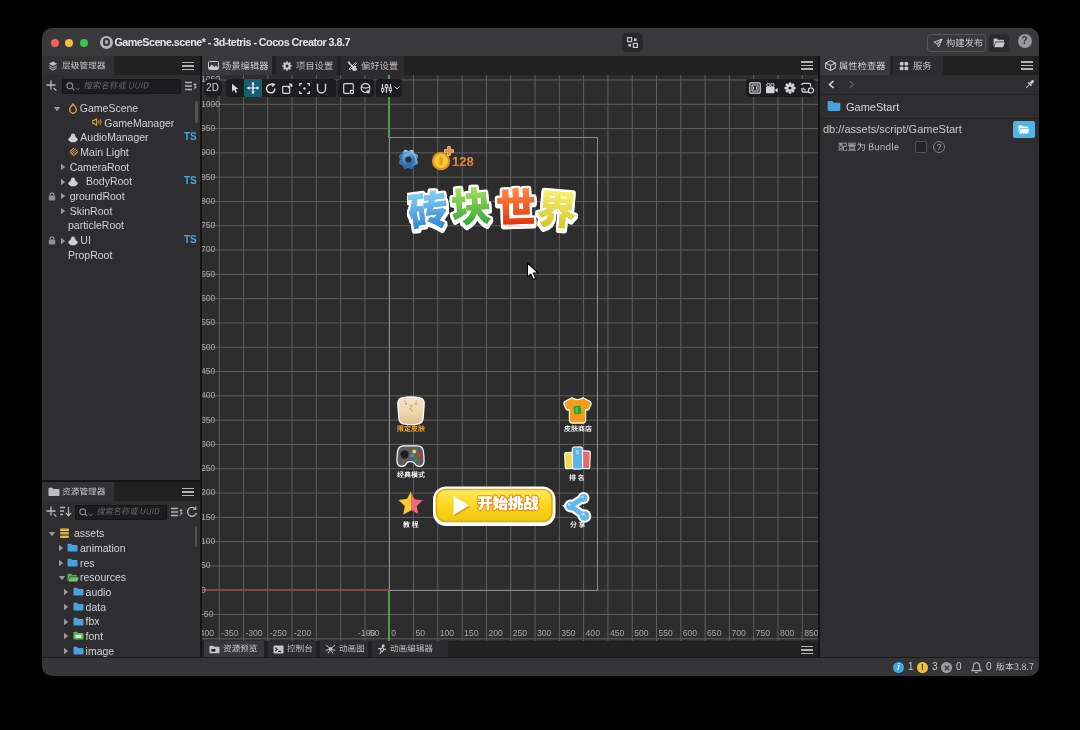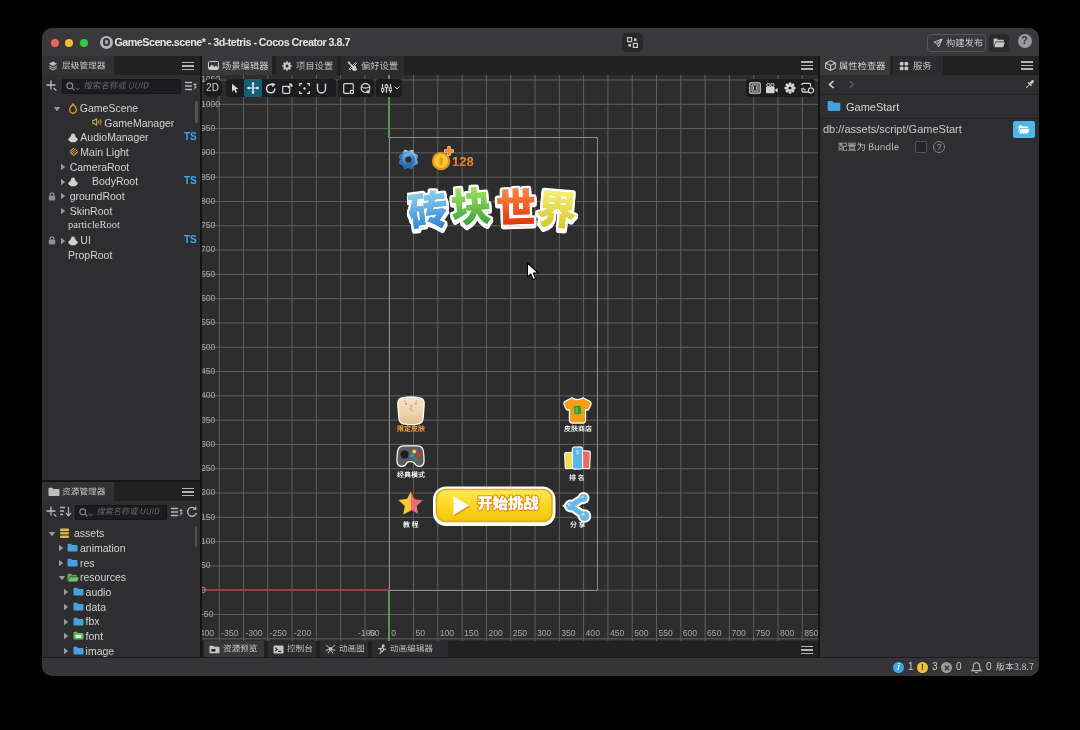--- a/index.html
+++ b/index.html
@@ -149,41 +149,41 @@
           <path d="M1 0.8 L5.2 4 L1 7.2 Z" fill="#9a9a9c"></path>
         </svg>
         <svg style="left:26.0px;top:2.5px;" width="10" height="10" viewBox="0 0 10 10">
           <g fill="#cfcfd0">
             <rect x="2" y="3.2" width="6" height="6" rx="1"></rect>
             <circle cx="5" cy="2.7" r="2.1"></circle>
             <circle cx="2.1" cy="6.4" r="1.8"></circle>
             <circle cx="7.9" cy="6.4" r="1.8"></circle>
           </g>
         </svg>
-        <span style="left:50px;">BodyRoot</span>
+        <span style="left:44px;">BodyRoot</span>
         <span class="ts">TS</span>
       </div>
     <div class="trow" style="left:0; top:132.9px; width:190px;">
         <svg style="left:6px;top:3px;" width="8" height="9" viewBox="0 0 8 9">
           <rect x="0.8" y="3.6" width="6.4" height="5" rx="1" fill="#909092"></rect>
           <path d="M2.2 3.6 L2.2 2.6 a1.8 1.8 0 0 1 3.6 0 L5.8 3.6" fill="none" stroke="#909092" stroke-width="1.2"></path>
         </svg>
         <svg style="left:18.0px;top:3.5px;" width="6" height="8" viewBox="0 0 6 8">
           <path d="M1 0.8 L5.2 4 L1 7.2 Z" fill="#9a9a9c"></path>
         </svg>
         <span style="left:27.7px;">groundRoot</span>
       </div>
     <div class="trow" style="left:0; top:147.6px; width:158px;">
         <svg style="left:18.0px;top:3.5px;" width="6" height="8" viewBox="0 0 6 8">
           <path d="M1 0.8 L5.2 4 L1 7.2 Z" fill="#9a9a9c"></path>
         </svg>
         <span style="left:27.7px;">SkinRoot</span>
       </div>
     <div class="trow" style="left:0; top:162.3px; width:158px;">
-        <span style="left:26.0px;font-family:Liberation Serif, serif;">particleRoot</span>
+        <span style="left:26.0px;">particleRoot</span>
       </div>
     <div class="trow" style="left:0; top:177.0px; width:158px;">
         <svg style="left:6px;top:3px;" width="8" height="9" viewBox="0 0 8 9">
           <rect x="0.8" y="3.6" width="6.4" height="5" rx="1" fill="#909092"></rect>
           <path d="M2.2 3.6 L2.2 2.6 a1.8 1.8 0 0 1 3.6 0 L5.8 3.6" fill="none" stroke="#909092" stroke-width="1.2"></path>
         </svg>
         <svg style="left:18.0px;top:3.5px;" width="6" height="8" viewBox="0 0 6 8">
           <path d="M1 0.8 L5.2 4 L1 7.2 Z" fill="#9a9a9c"></path>
         </svg>
         <svg style="left:26.0px;top:2.5px;" width="10" height="10" viewBox="0 0 10 10">

